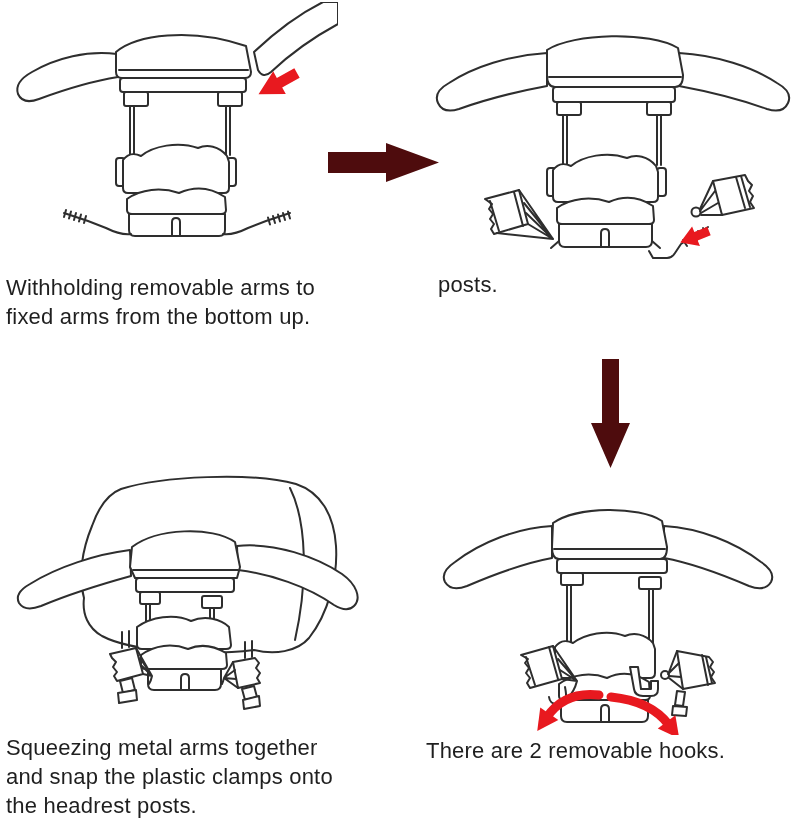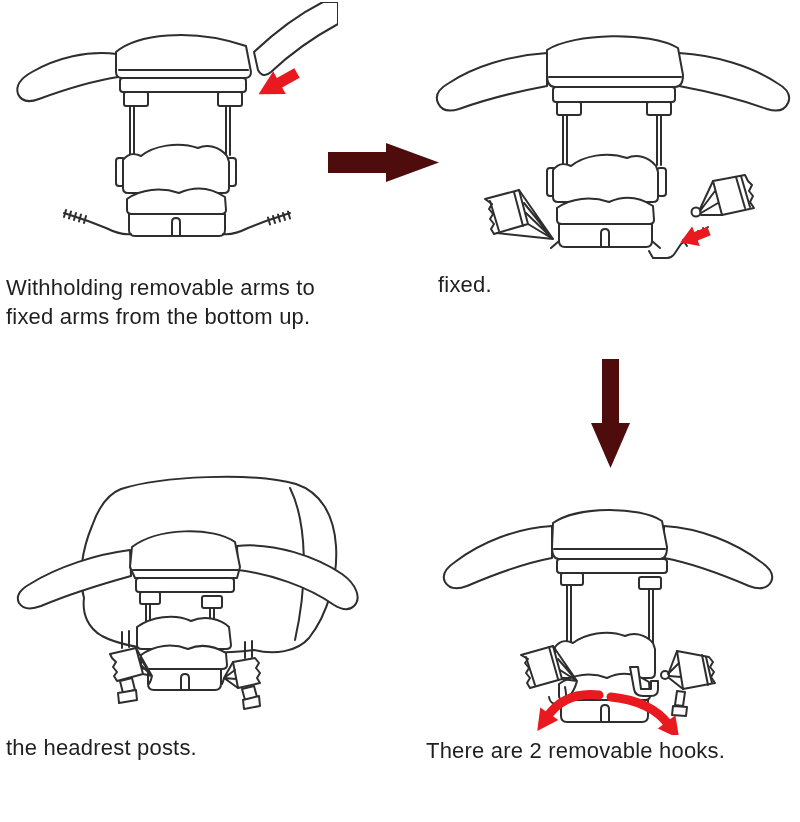--- a/index.html
+++ b/index.html
@@ -91,21 +91,21 @@
     <g transform="translate(284,216) rotate(158)">
       <polygon class="fill-red" points="0,-4.5 14,-4.5 14,-10.5 31,0 14,10.5 14,4.5 0,4.5"></polygon>
     </g>
   </svg>
 
   <p class="caption" style="left:6px;top:273px">
     <span>Withholding removable arms to</span>
     <span>fixed arms from the bottom up.</span>
   </p>
   <p class="caption" style="left:438px;top:270px">
-    <span>fixed.</span>
+    <span>posts.</span>
   </p>
 
   <svg class="abs" style="left:588px;top:357px" width="44" height="113" viewBox="0 0 44 113" role="img" aria-label="dark red arrow from step 2 to step 4">
     <polygon class="fill-dark" points="14,2 31,2 31,66 42,66 22.5,111 3,66 14,66"></polygon>
   </svg>
 
   <svg class="abs" style="left:2px;top:462px" width="390" height="265" viewBox="0 0 390 265" role="img" aria-label="Hanger mounted on a car headrest with plastic clamps snapped onto the headrest posts">
     <g>
       <path class="fw" d="M119,27 C160,14 250,10 294,22 C318,30 332,52 334,84 C336,115 326,152 307,176 C295,190 272,193 252,188 C205,194 130,190 100,174 C86,166 80,152 82,136 C76,115 80,88 90,64 C97,44 106,32 119,27 Z"></path>
       <path class="ln" d="M288,26 C305,60 306,120 293,178"></path>
@@ -181,19 +181,21 @@
     </g>
     <g>
       <path class="stroke-red" d="M186,202 Q226,206 244,230"></path>
       <g transform="translate(244,230) rotate(53)">
         <polygon class="fill-red" points="-4,-11 17,0 -4,11"></polygon>
       </g>
     </g>
   </svg>
 
   <p class="caption" style="left:6px;top:733px">
+    <span>Squeezing metal arms together</span>
+    <span>and snap the plastic clamps onto</span>
     <span>the headrest posts.</span>
   </p>
   <p class="caption" style="left:426px;top:736px">
     <span>There are 2 removable hooks.</span>
   </p>
 
 </div>
 
 </body></html>

